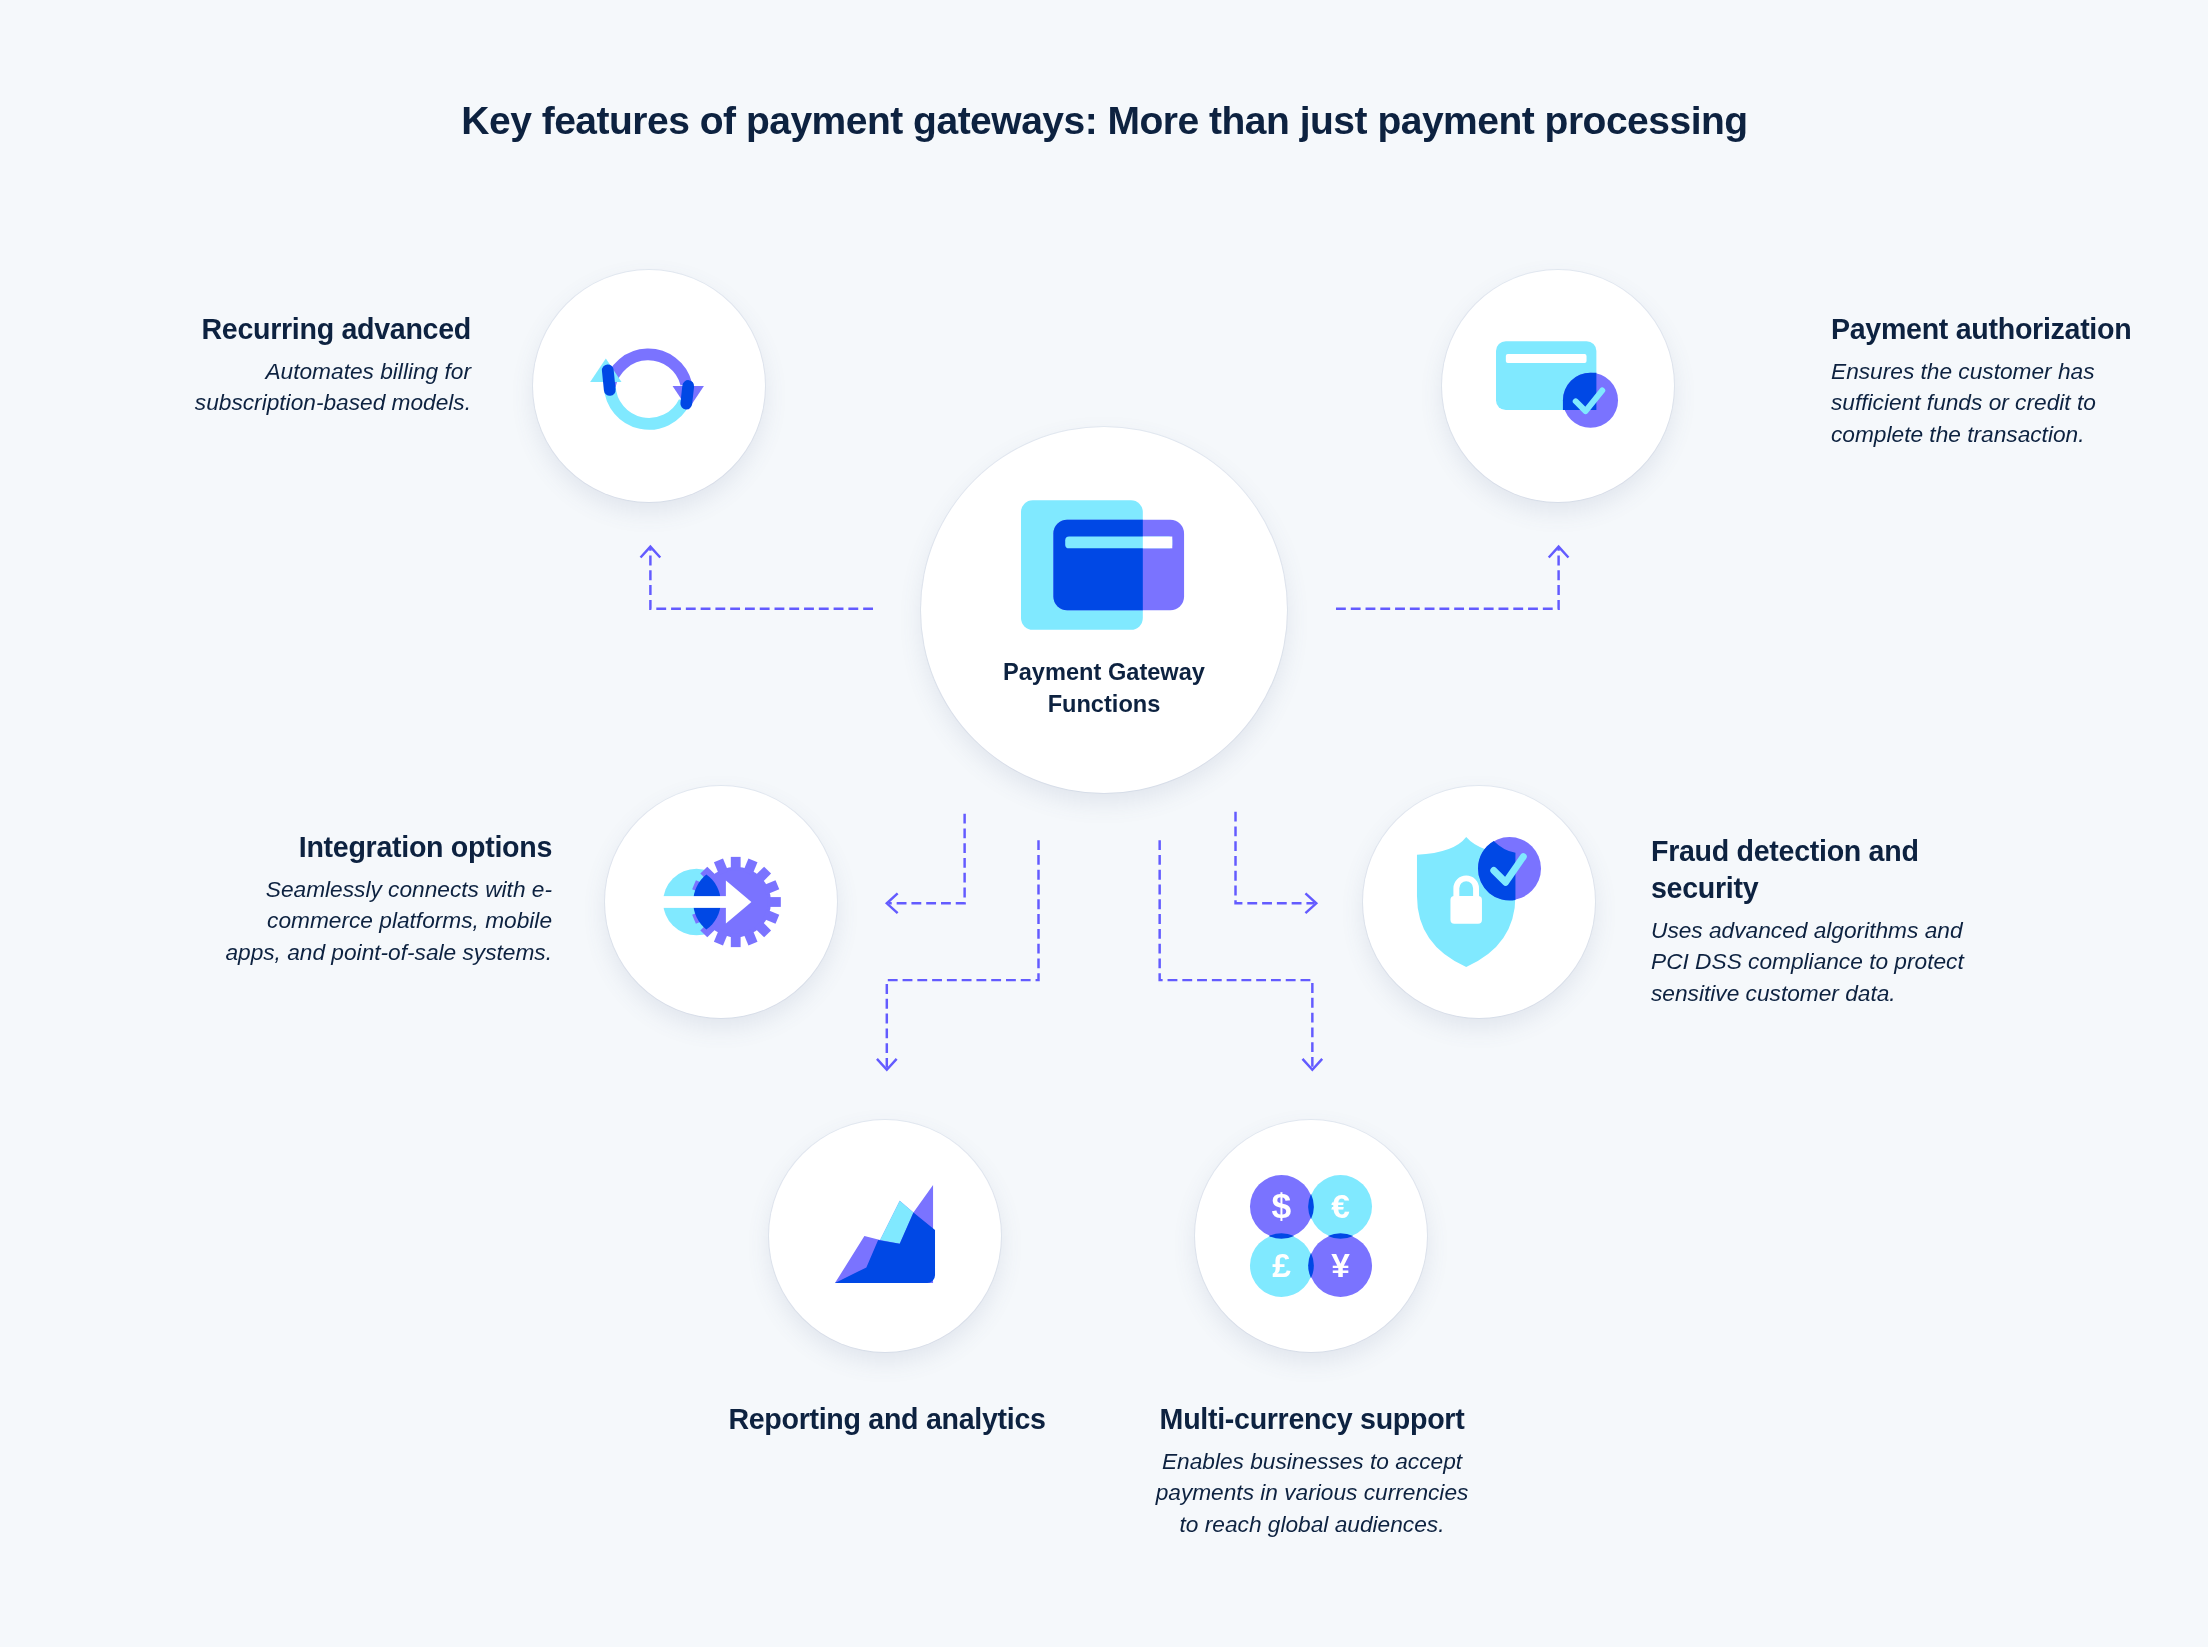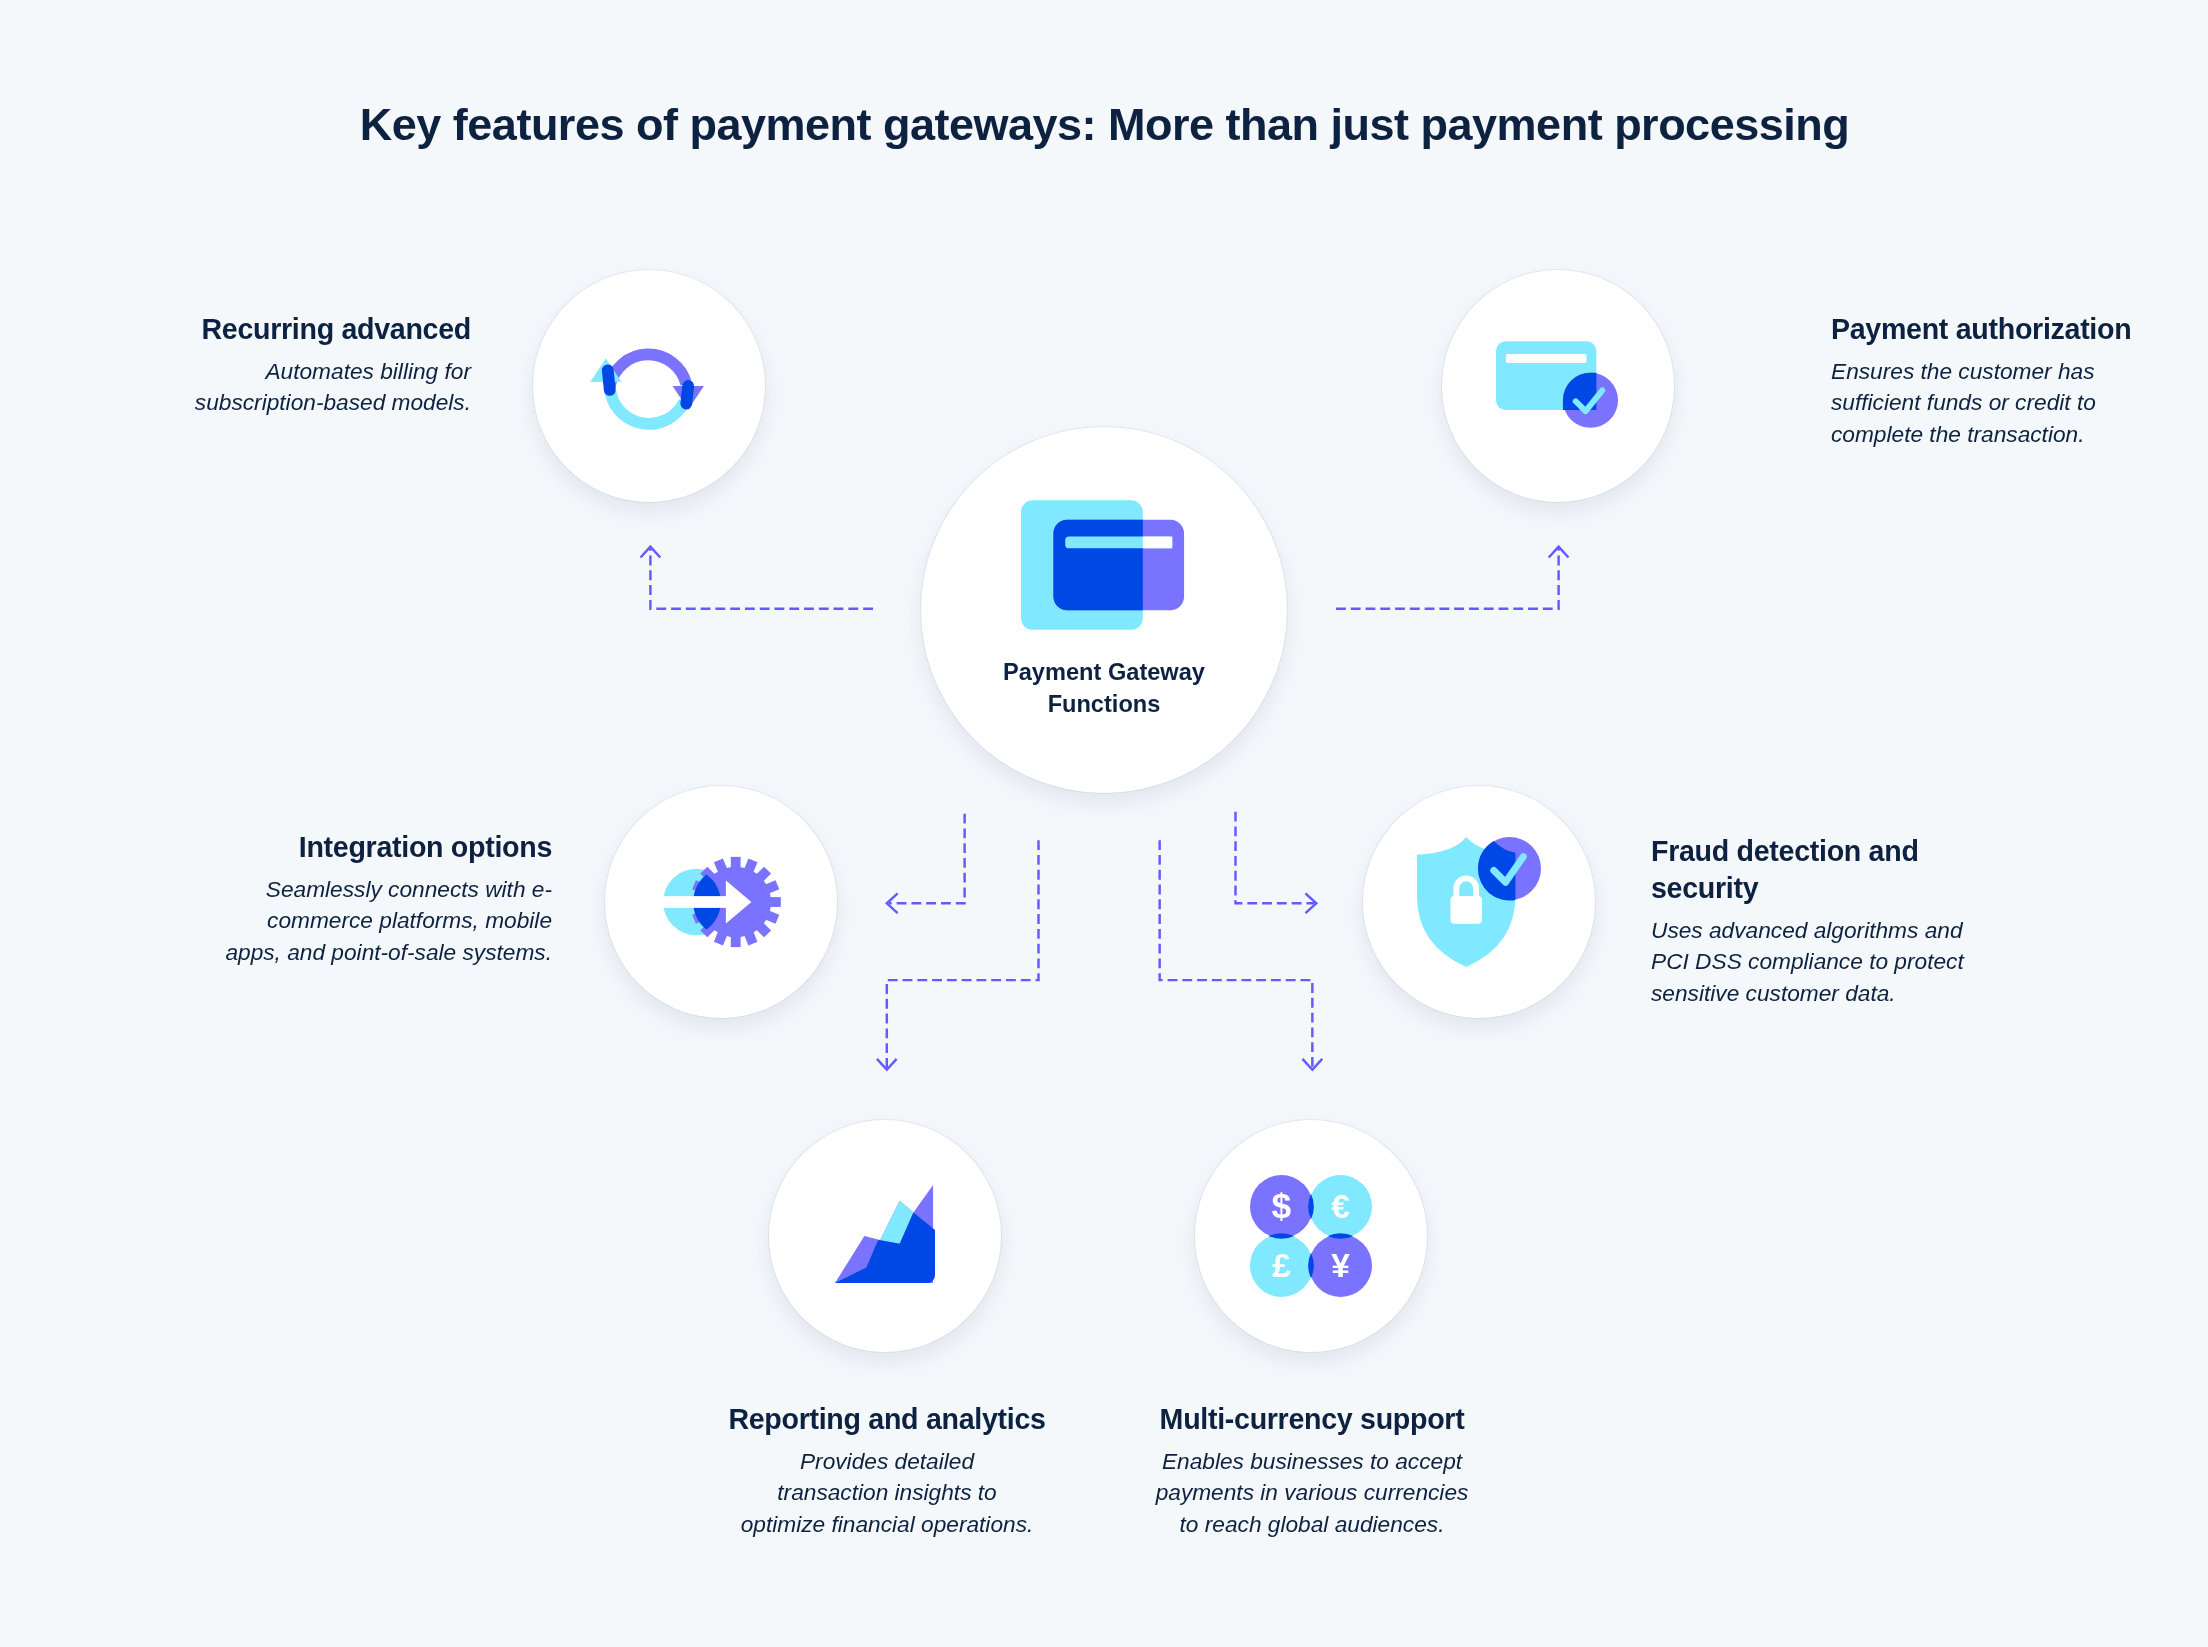--- a/index.html
+++ b/index.html
@@ -6,21 +6,21 @@
   body {
     width: 2209px; height: 1647px;
     background: #f5f8fb;
     font-family: "Liberation Sans", sans-serif;
     color: #0d2240;
     position: relative;
     overflow: hidden;
   }
   .title {
     position: absolute; left: 0; top: 99px; width: 2209px;
-    text-align: center; font-size: 45px; font-weight: bold;
+    text-align: center; font-size: 39px; font-weight: bold;
     letter-spacing: -0.5px; color: #0d2240;
   }
   .circle {
     position: absolute; border-radius: 50%; background: #ffffff;
     box-shadow: 0 9.9px 23.6px rgba(80, 100, 140, 0.12), 0 0 0 1px rgba(200,210,225,0.35);
     display: flex; align-items: center; justify-content: center;
   }
   .circle.small { width: 232px; height: 232px; }
   .circle.center { width: 366px; height: 366px; flex-direction: column; }
   .center-label {
@@ -176,25 +176,20 @@
 
 <div class="circle small" style="left:769px; top:1120px;">
   <svg width="104" height="102" viewBox="0 0 106 104">
     <polygon points="2,100 32,52 48,56 68,16 82,28 102,0 102,100" fill="#7a73ff"></polygon>
     <polygon points="48,56 68,16 82,28 68,60" fill="#80e9ff"></polygon>
     <path d="M 2 100 L 34 84 L 46 56 L 68 60 L 82 28 L 104 46 L 104 92 A 8 8 0 0 1 96 100 Z" fill="#0048e5"></path>
   </svg>
 </div>
 <div class="feature center-align" style="left:690px; top:1401px; width:394px;">
   <div class="ftitle">Reporting and analytics</div>
-  <div class="fdesc">
-    <div>Provides detailed</div>
-    <div>transaction insights to</div>
-    <div>optimize financial operations.</div>
-  </div>
 </div>
 
 <div class="circle small" style="left:1195px; top:1120px;">
   <svg width="124" height="124" viewBox="0 0 126 126">
     <circle cx="33" cy="33" r="32" fill="#7a73ff"></circle>
     <circle cx="93" cy="33" r="32" fill="#80e9ff"></circle>
     <circle cx="33" cy="93" r="32" fill="#80e9ff"></circle>
     <circle cx="93" cy="93" r="32" fill="#7a73ff"></circle>
     <path d="M 63 20 A 32 32 0 0 1 63 46 A 32 32 0 0 1 63 20 Z" fill="#0048e5"></path>
     <path d="M 63 80 A 32 32 0 0 1 63 106 A 32 32 0 0 1 63 80 Z" fill="#0048e5"></path>

